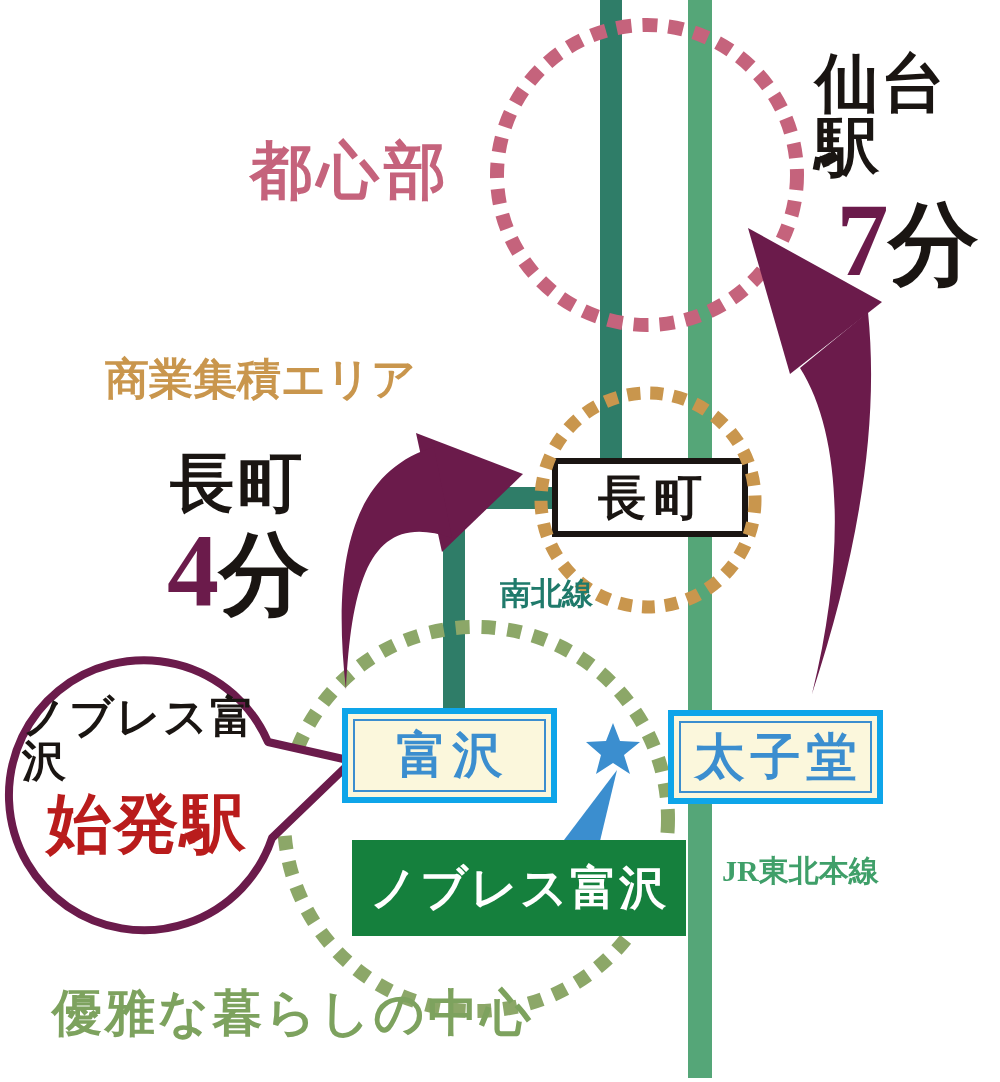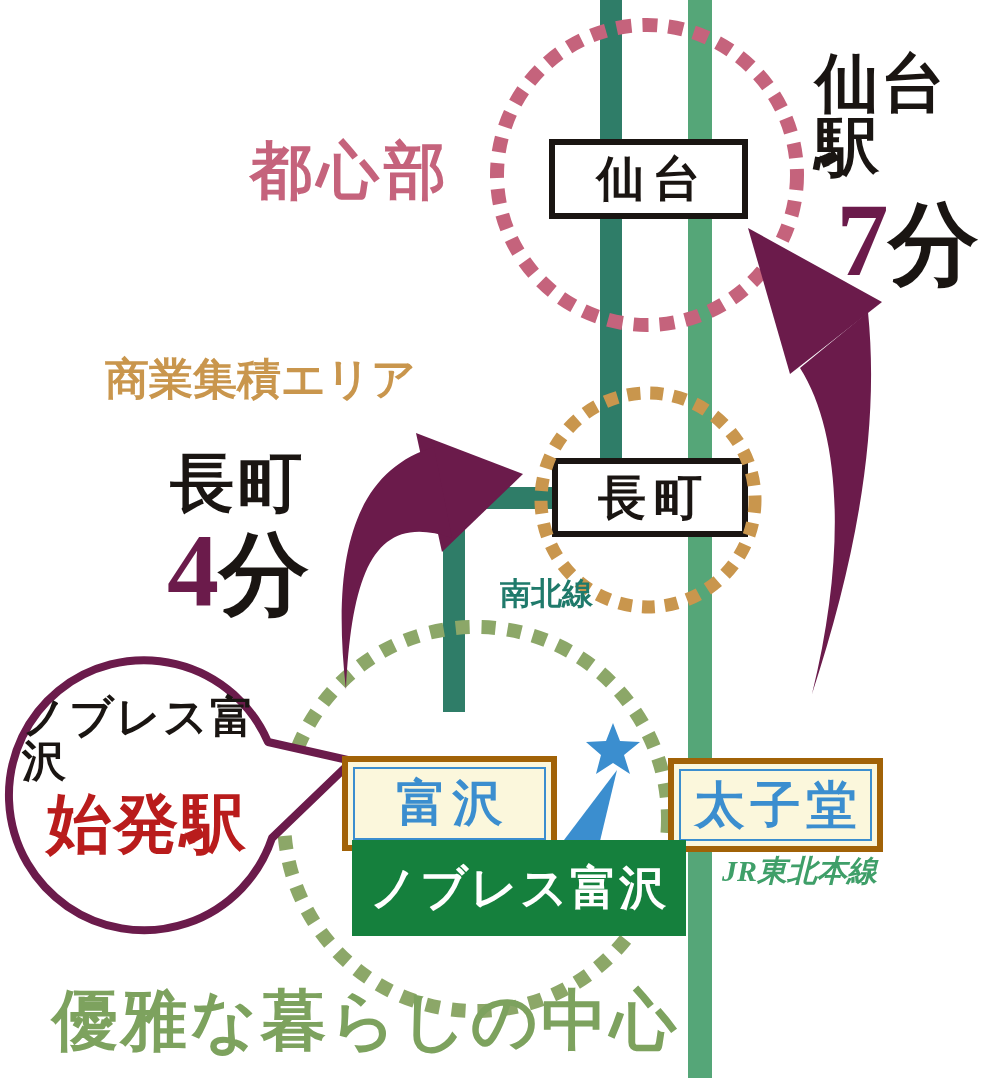--- a/index.html
+++ b/index.html
@@ -4,36 +4,36 @@
 <style>
   html,body{margin:0;padding:0;background:#ffffff;}
   .canvas{
     position:relative;width:1000px;height:1082px;background:#ffffff;overflow:hidden;
     font-family:"Liberation Serif","DejaVu Serif",serif;font-weight:bold;
   }
   .layer{position:absolute;left:0;top:0;}
   
   .stn{position:absolute;display:flex;align-items:center;justify-content:center;box-sizing:border-box;}
   .stn-bw{background:#ffffff;border:6px solid #1a1512;color:#1a1512;font-size:48px;letter-spacing:8px;text-indent:8px;}
-  .stn-blue{background:#fbf7dc;border:6px solid #a16207;padding:5px;margin-top:48px;}
+  .stn-blue{background:#fbf7dc;border:6px solid #0ea5e9;padding:5px;}
   .stn-blue .inner{width:100%;height:100%;border:2px solid #3b8ecf;display:flex;align-items:center;justify-content:center;
     color:#3b8ecf;font-size:50px;letter-spacing:6px;text-indent:6px;box-sizing:border-box;}
   #box-sendai{left:549px;top:139px;width:199px;height:80px;}
   #box-nagamachi{left:552px;top:458px;width:196px;height:79px;}
   #box-tomizawa{left:342px;top:708px;width:215px;height:95px;}
   #box-taishido{left:668px;top:710px;width:215px;height:94px;text-align:right;}
   #box-property{left:352px;top:840px;width:334px;height:96px;background:#15803d;color:#ffffff;
     font-size:47px;letter-spacing:2px;}
   
   .lbl{position:absolute;white-space:nowrap;line-height:1;}
   #lbl-city{left:250px;top:140px;font-size:62px;letter-spacing:5px;color:#c5637c;text-align:center;}
   #lbl-commercial{left:105px;top:358px;font-size:44px;letter-spacing:0px;color:#c9964d;}
-  #lbl-living{left:52px;top:988px;font-size:66px;letter-spacing:3px;color:#7da25e;}
+  #lbl-living{left:52px;top:988px;font-size:50px;letter-spacing:3px;color:#7da25e;}
   #lbl-namboku{left:500px;top:578px;font-size:31px;color:#1f7a6b;}
-  #lbl-jr{left:722px;top:856px;font-size:30px;color:#3f9f69;font-style:italic;}
+  #lbl-jr{left:722px;top:856px;font-size:30px;color:#3f9f69;}
   .access{position:absolute;display:flex;flex-direction:column;line-height:1;}
   #access-sendai{left:815px;top:52px;width:185px;align-items:center;}
   #access-nagamachi{left:148px;top:452px;width:180px;align-items:center;}
   .access .st-line{font-size:64px;color:#1a1512;letter-spacing:2px;}
   #access-nagamachi .st-line{font-size:64px;letter-spacing:4px;}
   .access .min-line{display:flex;align-items:baseline;}
   .access .min-num{font-size:104px;color:#6b1b4b;}
   .access .min-unit{font-size:90px;color:#1a1512;}
   #access-sendai .min-line{margin-top:8px;}
   #access-nagamachi .min-line{margin-top:2px;}
@@ -70,23 +70,20 @@
     </g>
 
     <path d="M 268 742 L 352 761 L 272 838 A 135 135 0 1 1 268 742 Z" fill="#ffffff" stroke="#6b1b4b" stroke-width="8" stroke-linejoin="round"></path>
 
     <g fill="#3b8ecf">
       <polygon points="617,770 564,840 600,841"></polygon>
       <polygon points="613,723 620,741 640,742 624,755 630,774 613,763 596,774 601,755 586,742 606,741"></polygon>
     </g>
   </svg>
 
-  <div class="stn stn-bw" id="box-sendai">
-    <span>仙台</span>
-  </div>
   <div class="stn stn-bw" id="box-nagamachi">
     <span>長町</span>
   </div>
   <div class="stn stn-blue" id="box-tomizawa">
     <div class="inner">富沢</div>
   </div>
   <div class="stn stn-blue" id="box-taishido">
     <div class="inner">太子堂</div>
   </div>
   <div class="stn" id="box-property">

